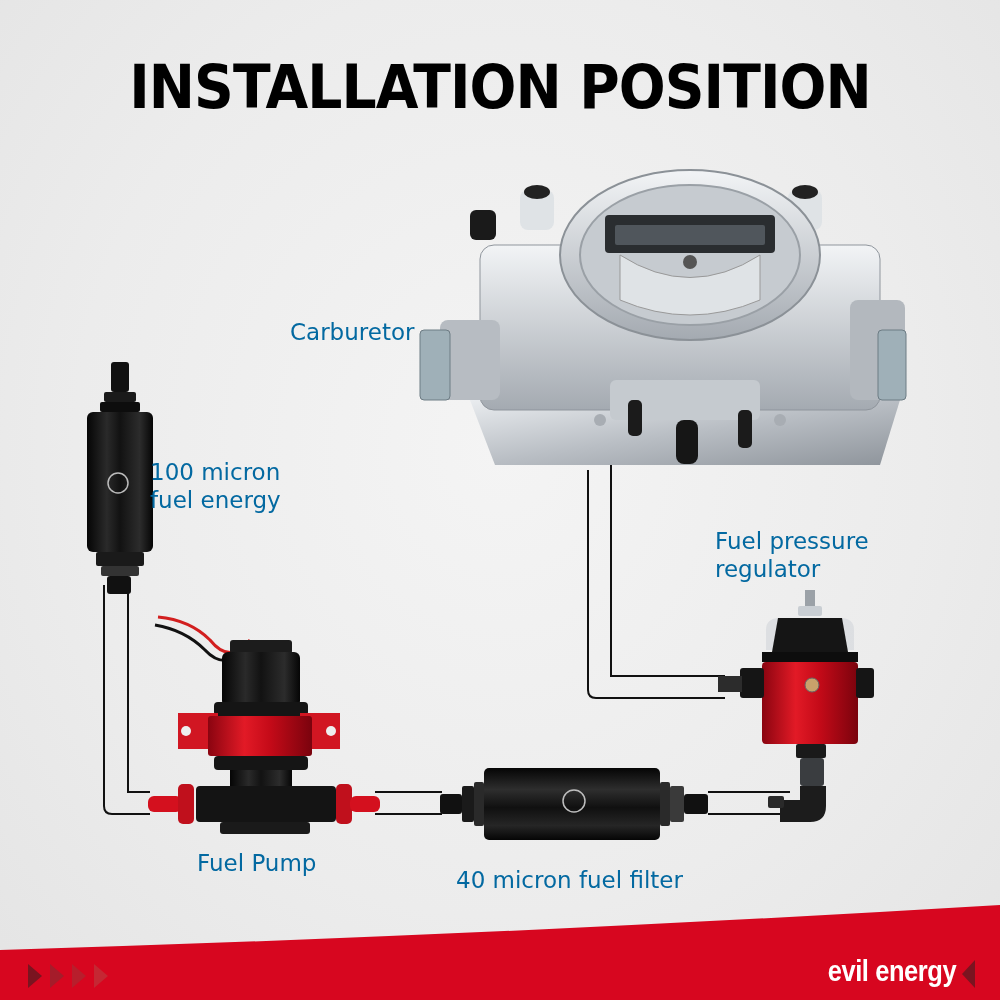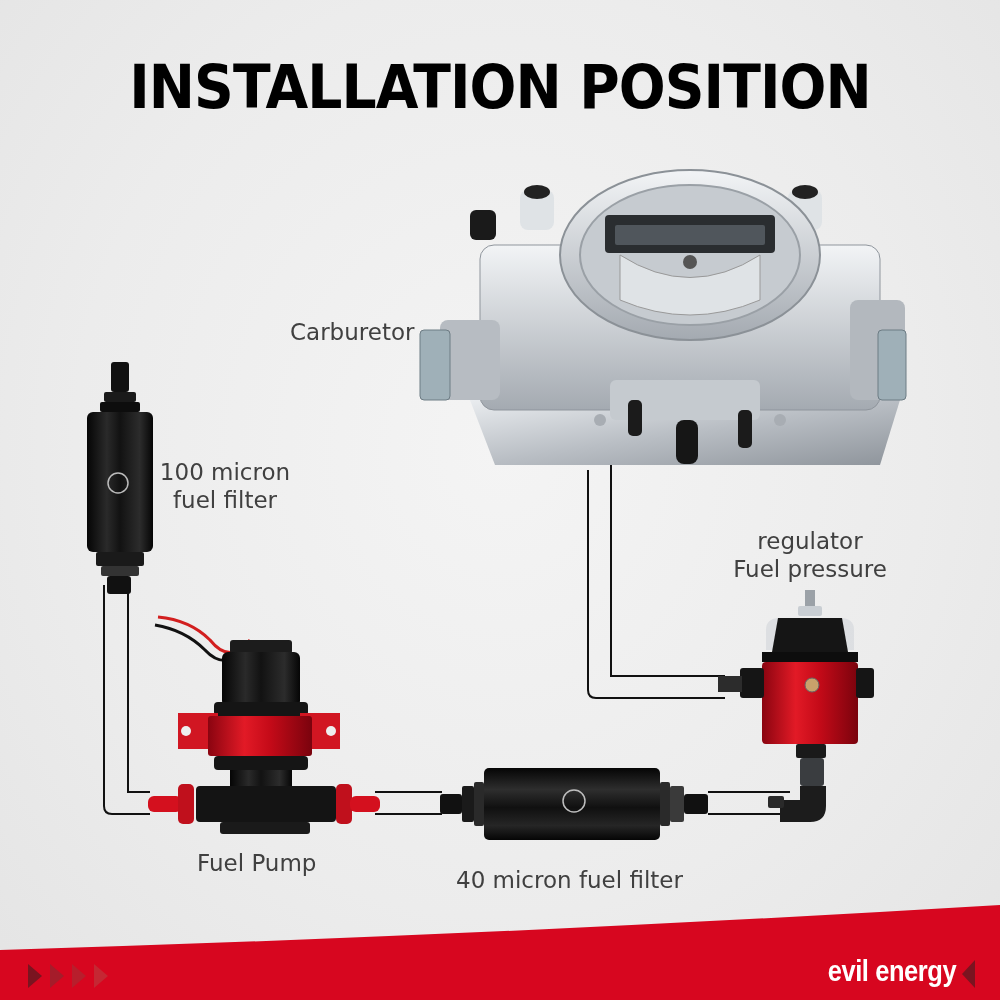--- a/index.html
+++ b/index.html
@@ -7,24 +7,24 @@
       width:1000px; height:1000px; overflow:hidden; position:relative;
       background: radial-gradient(ellipse at 50% 45%, #f4f4f4 0%, #ececec 60%, #e4e4e4 100%);
       font-family: "DejaVu Sans", sans-serif;
     }
     .title {
       position:absolute; left:0; top:52px; width:1000px; text-align:center;
       font-family:"DejaVu Sans", sans-serif; font-weight:bold; font-size:60px;
       letter-spacing:-1px; color:#000; transform:scaleX(0.92);
     }
     .label {
-      position:absolute; color:#404040; font-family:"DejaVu Sans", sans-serif;
+      position:absolute; color:#0369a1; font-family:"DejaVu Sans", sans-serif;
       font-size:23px; line-height:28px; font-weight:normal;
     }
-    .label.center { text-align:center; }
+    .label.center { }
     svg.diagram { position:absolute; left:0; top:0; }
     .brand {
       position:absolute; right:44px; top:954px; color:#fff; font-weight:bold;
       font-family:"Liberation Sans", sans-serif; font-size:30px; letter-spacing:-0.5px;
       transform:scaleX(0.85); transform-origin:right center;
     }
   </style>
 </head>
 <body>
 
@@ -185,25 +185,25 @@
     <path d="M72 964 L86 976 L72 988 Z" fill="#b81e2c"></path>
     <path d="M94 964 L108 976 L94 988 Z" fill="#c52733"></path>
   </g>
   <path d="M975 960 L962 974 L975 988 Z" fill="#7a1420"></path>
 </svg>
 
 <div class="label" style="left:290px; top:318px;">Carburetor</div>
 
 <div class="label center" style="left:150px; top:458px; width:150px;">
   <div>100 micron</div>
-  <div>fuel filter</div>
+  <div>fuel energy</div>
 </div>
 
 <div class="label center" style="left:715px; top:527px; width:190px;">
+  <div>Fuel pressure</div>
   <div>regulator</div>
-  <div>Fuel pressure</div>
 </div>
 
 <div class="label" style="left:197px; top:849px;">Fuel Pump</div>
 
 <div class="label" style="left:456px; top:866px;text-align:right;">40 micron fuel filter</div>
 
 <div class="brand">evil energy</div>
 
 </body></html>

